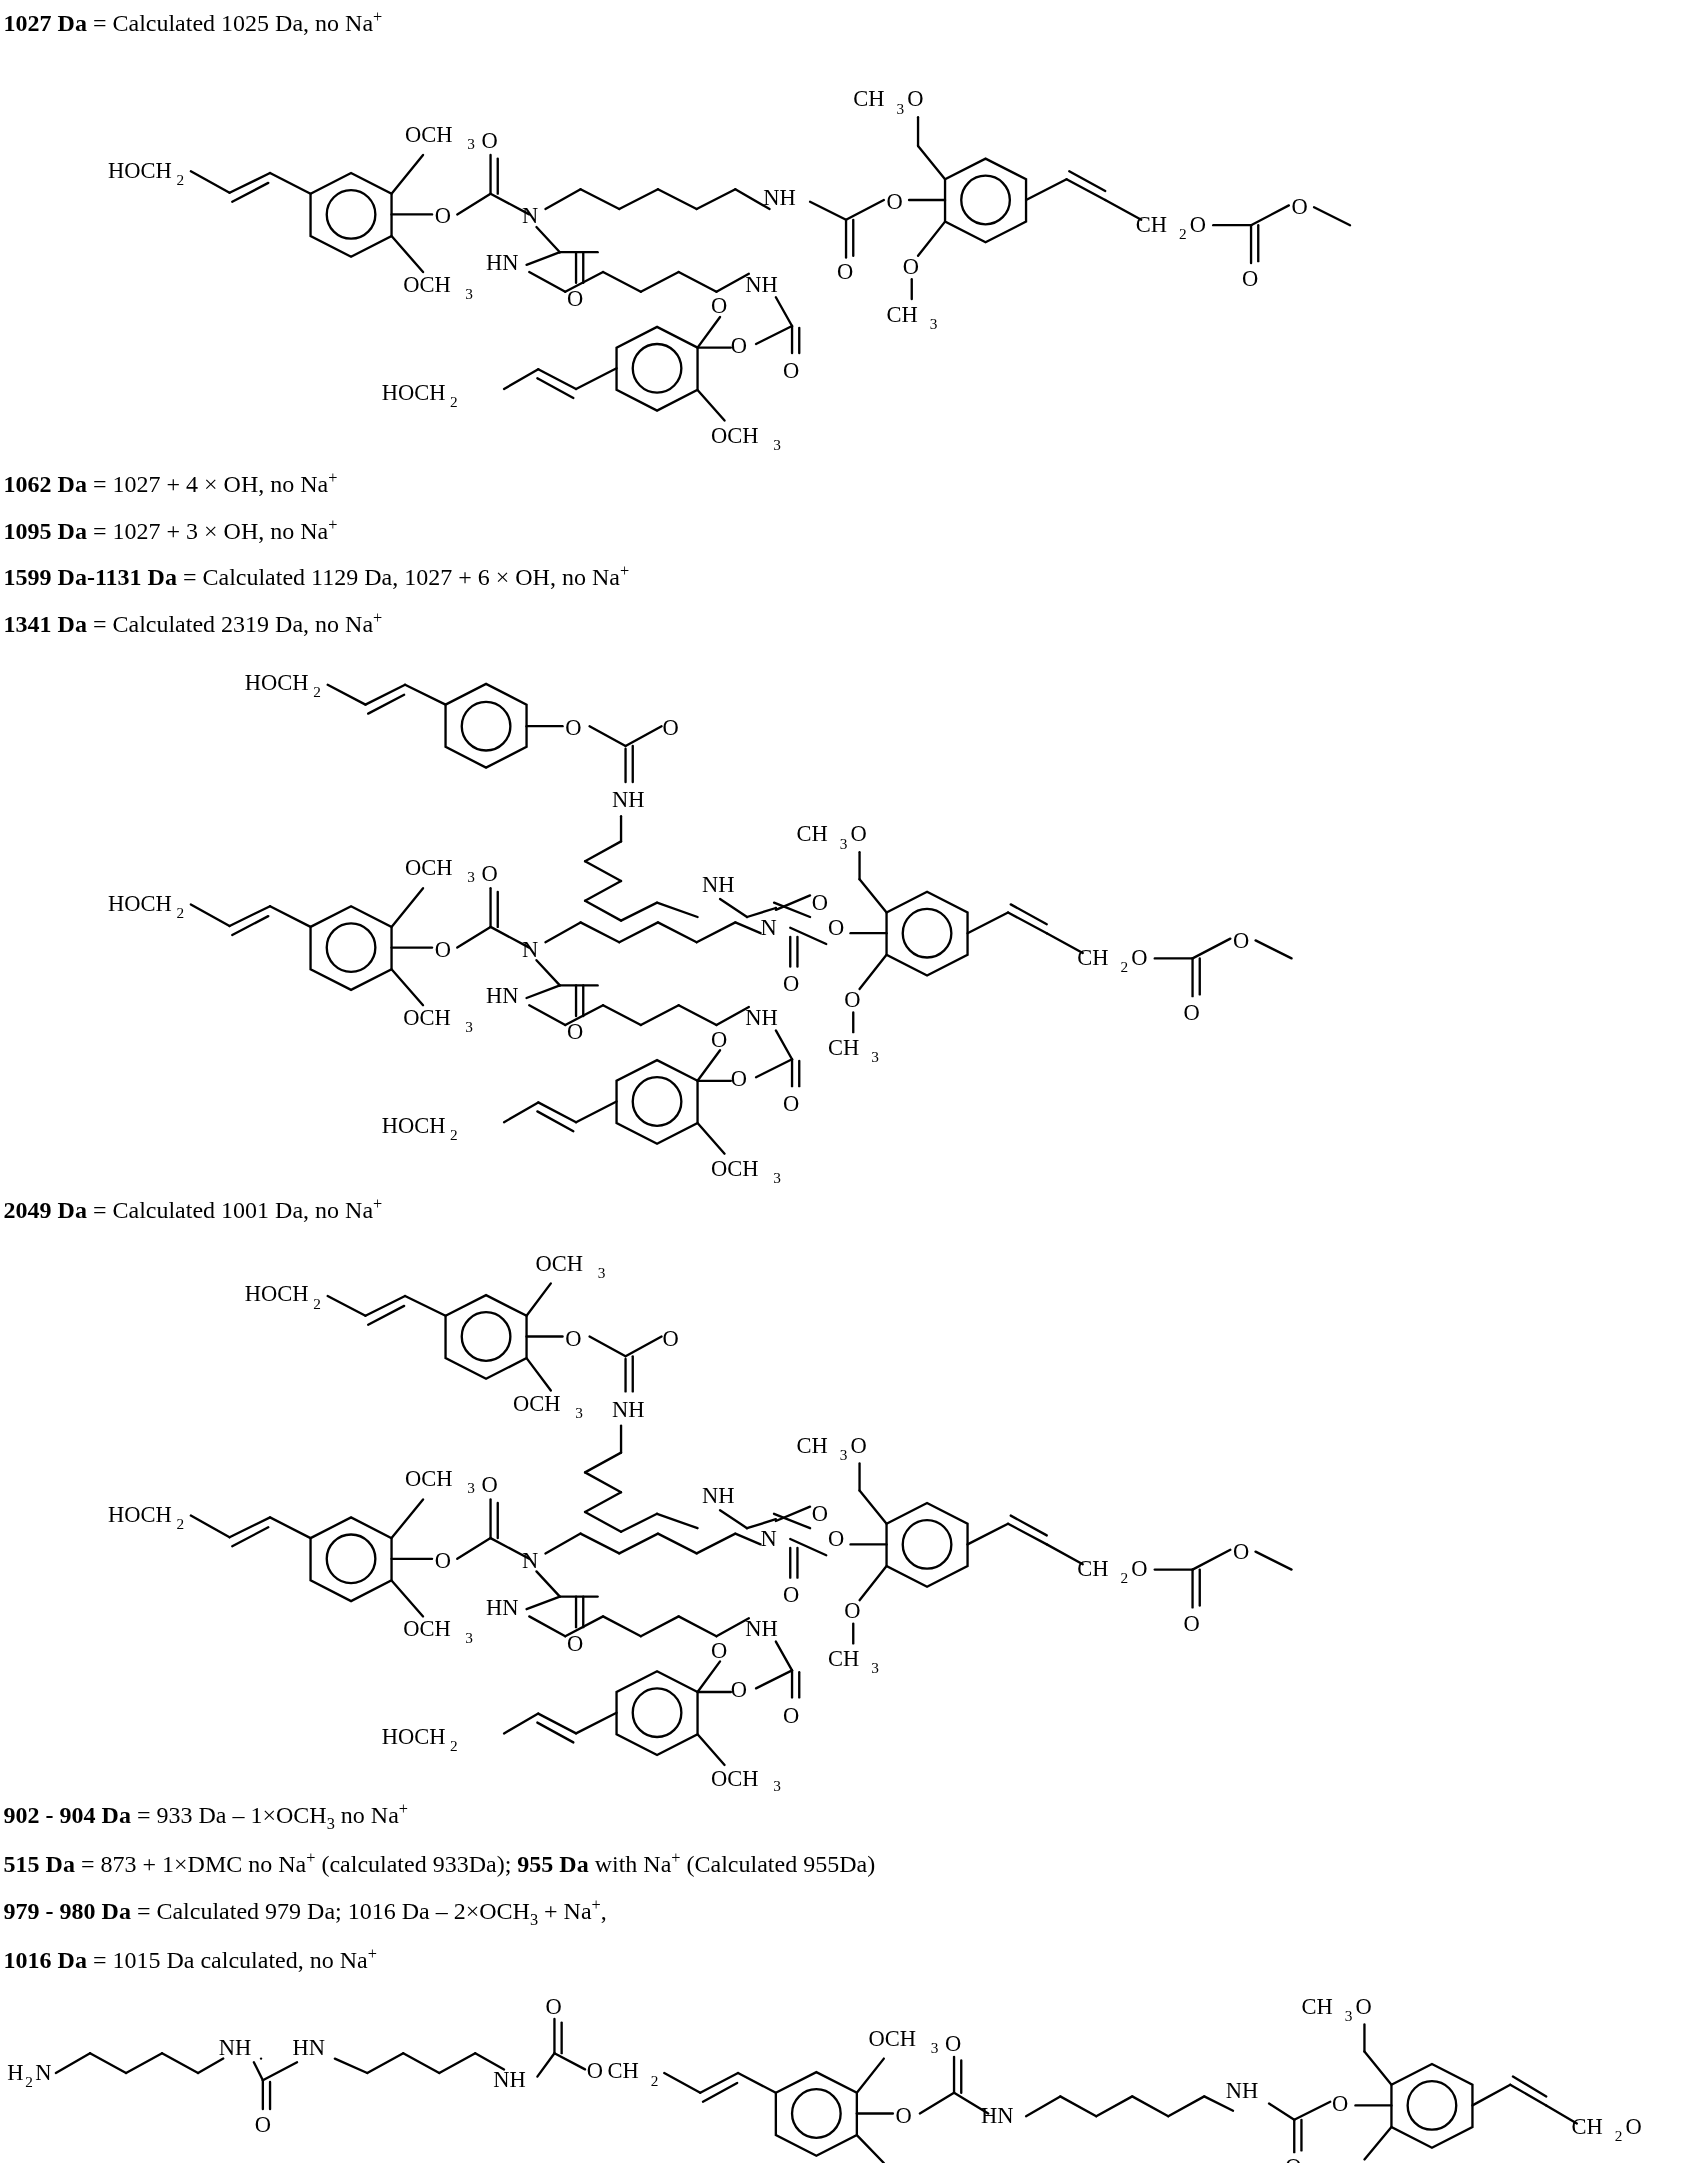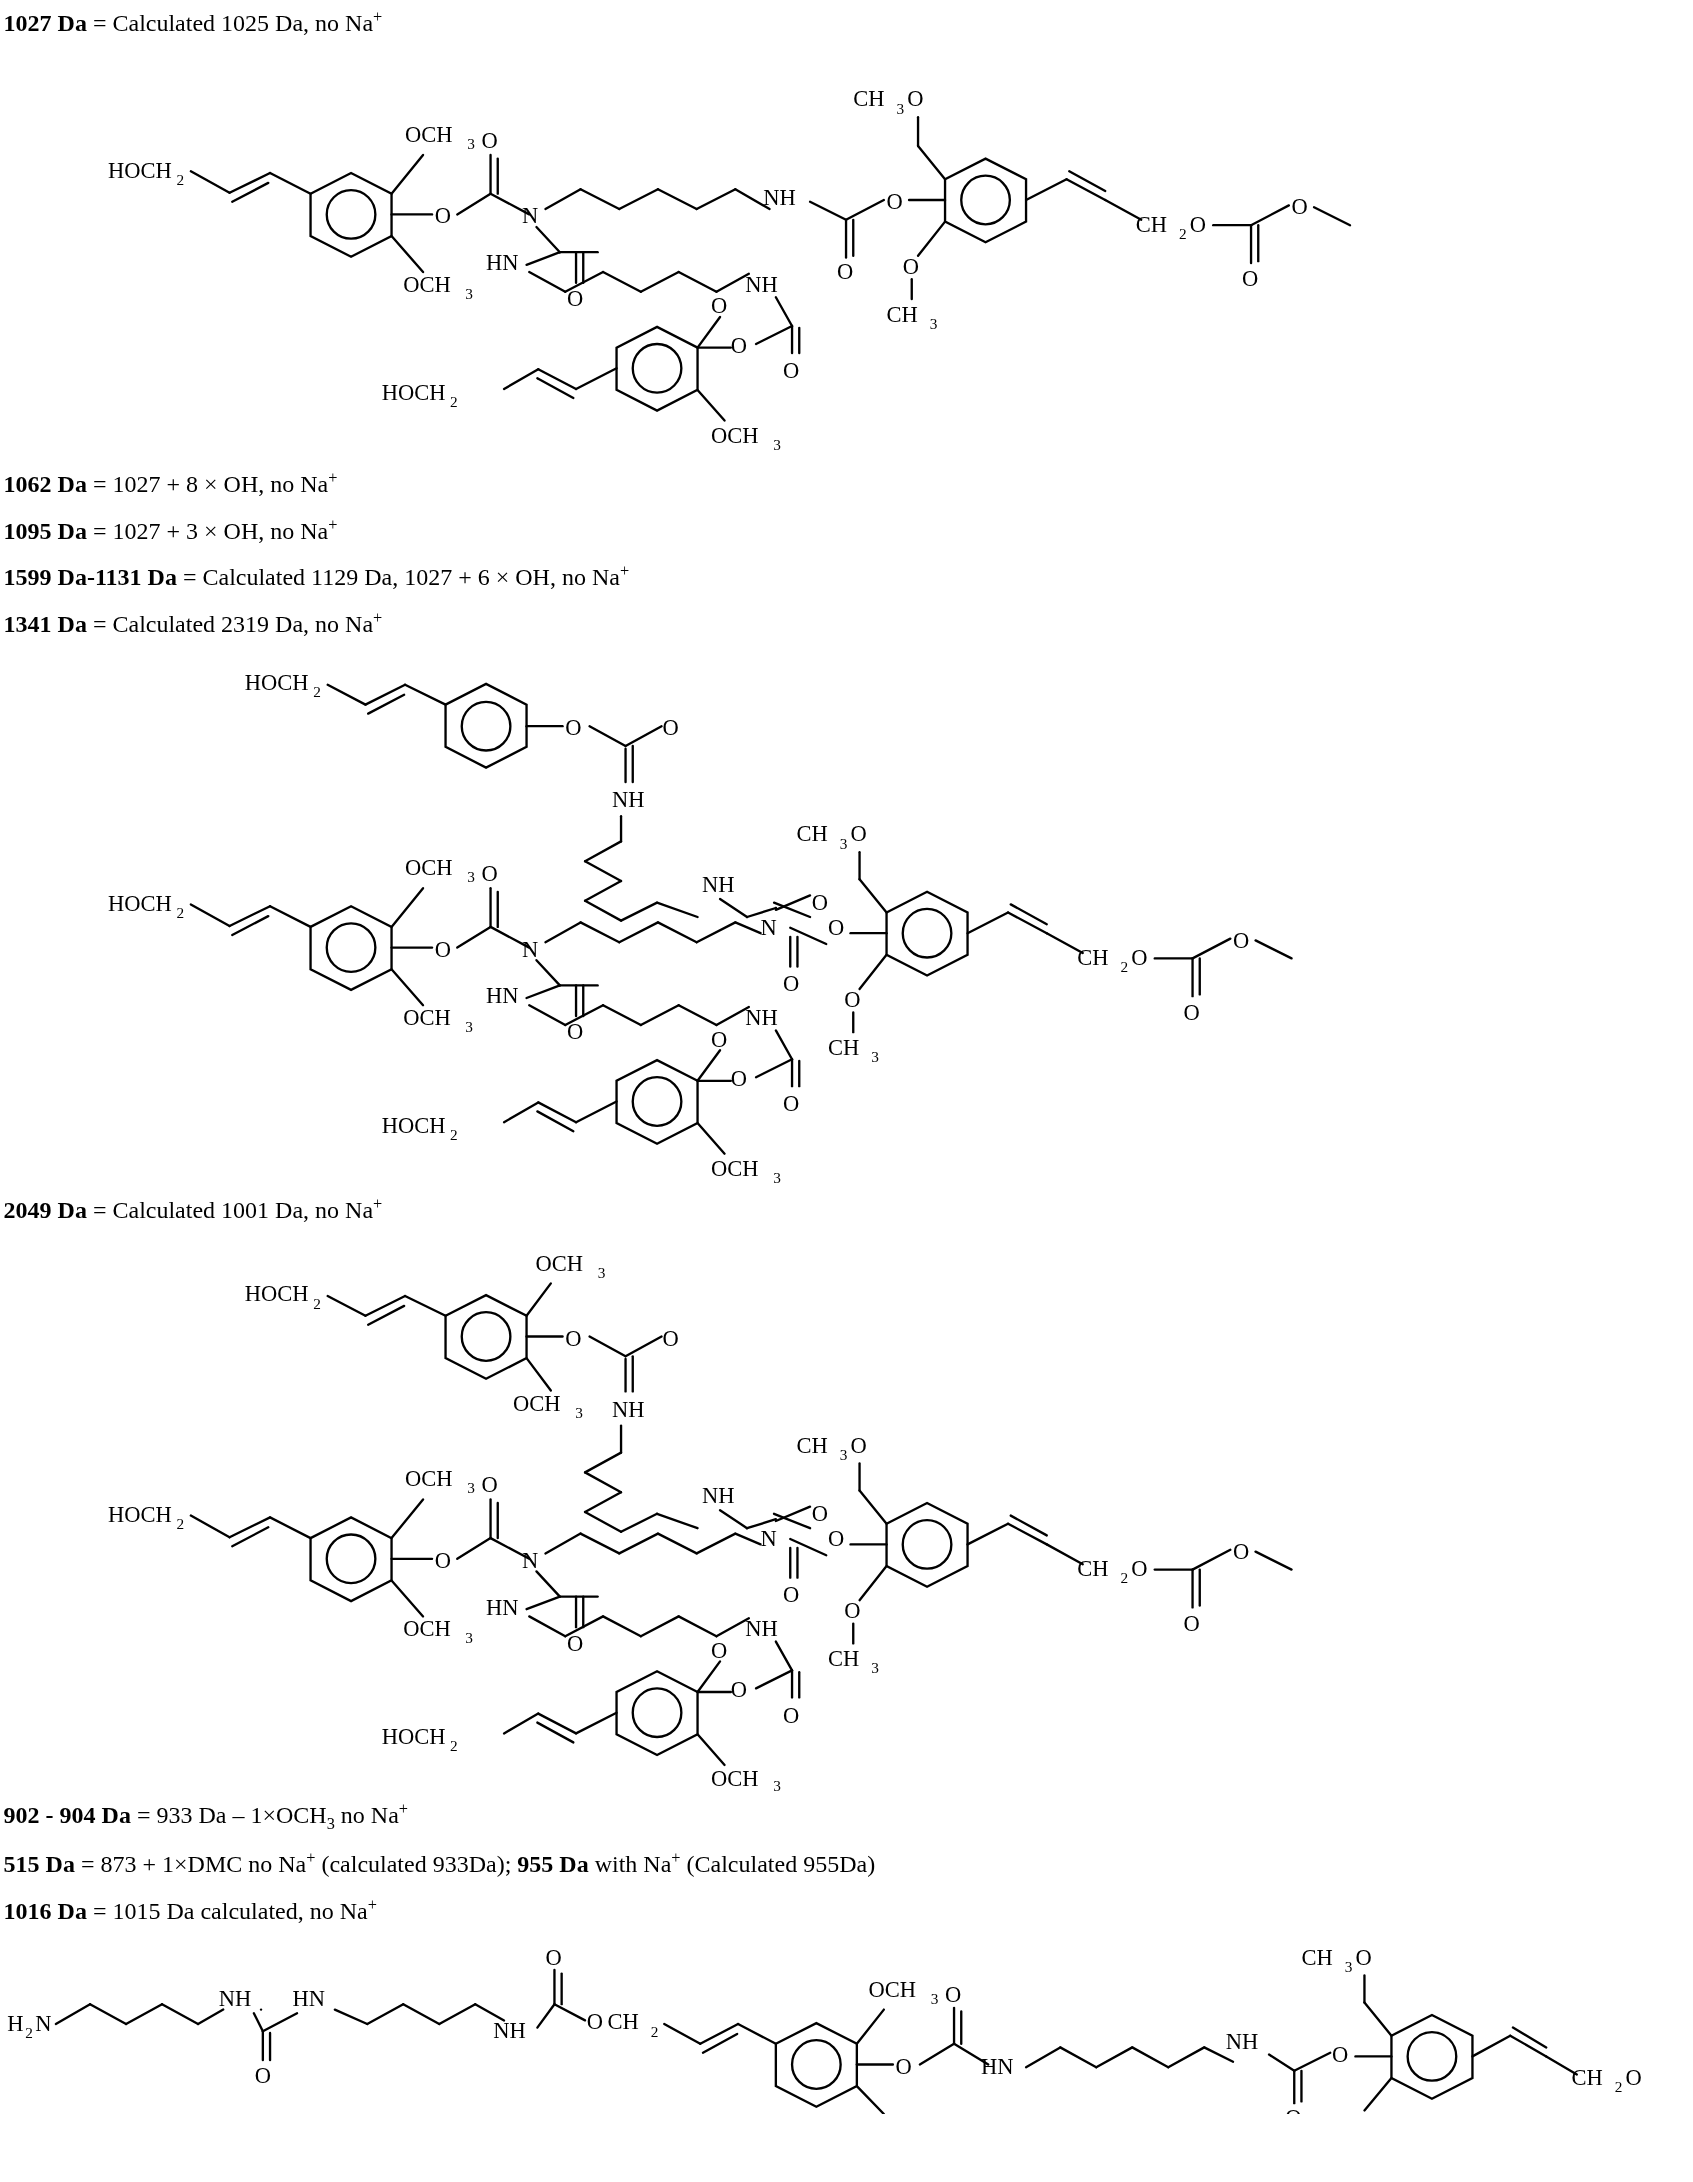--- a/index.html
+++ b/index.html
@@ -168,21 +168,21 @@
         <line x1="640" y1="380" x2="598" y2="358"></line>
         <line x1="637" y1="390" x2="597" y2="368"></line>
         <line x1="598" y1="358" x2="560" y2="380"></line>
         <text x="424" y="392" font-size="25" fill="#000" stroke="none">HOCH</text>
         <text x="500" y="400" font-size="17" fill="#000" stroke="none">2</text>
       </g>
     </svg>
   </div>
 
   <div class="annotation">
-    <b>1062 Da</b><span> = 1027 + 8 × OH, no Na</span><sup>+</sup>
+    <b>1062 Da</b><span> = 1027 + 4 × OH, no Na</span><sup>+</sup>
   </div>
   <div class="annotation">
     <b>1095 Da</b><span> = 1027 + 3 × OH, no Na</span><sup>+</sup>
   </div>
   <div class="annotation">
     <b>1599 Da-1131 Da</b><span> = Calculated 1129 Da, 1027 + 6 × OH, no Na</span><sup>+</sup>
   </div>
   <div class="annotation">
     <b>1341 Da</b><span> = Calculated 2319 Da, no Na</span><sup>+</sup>
   </div>
@@ -470,20 +470,23 @@
   </div>
 
   <div class="annotation">
     <b>902 - 904 Da</b><span> = 933 Da – 1×OCH</span><sub>3</sub><span> no Na</span><sup>+</sup>
   </div>
 
   <div class="annotation">
     <b>515 Da</b><span> = 873 + 1×DMC no Na</span><sup>+</sup><span> (calculated 933Da);  </span><b>955 Da</b><span> with Na</span><sup>+</sup><span> (Calculated 955Da)</span>
   </div>
 
+  <div class="annotation">
+    <b>979 - 980 Da</b><span> = Calculated 979 Da; 1016 Da – 2×OCH</span><sub>3</sub><span> + Na</span><sup>+</sup><span>,</span>
+  </div>
 
   <div class="annotation">
     <b>1016 Da</b><span> = 1015 Da calculated, no Na</span><sup>+</sup>
   </div>
 
   <div class="structure">
     <svg width="1693" height="180" viewBox="0 0 1881 200" xmlns="http://www.w3.org/2000/svg">
       <g fill="none" stroke="#000" stroke-width="2.6" stroke-linecap="round" font-family="Liberation Serif, serif">
 
         <text x="8" y="108" font-size="25" fill="#000" stroke="none">H</text>

